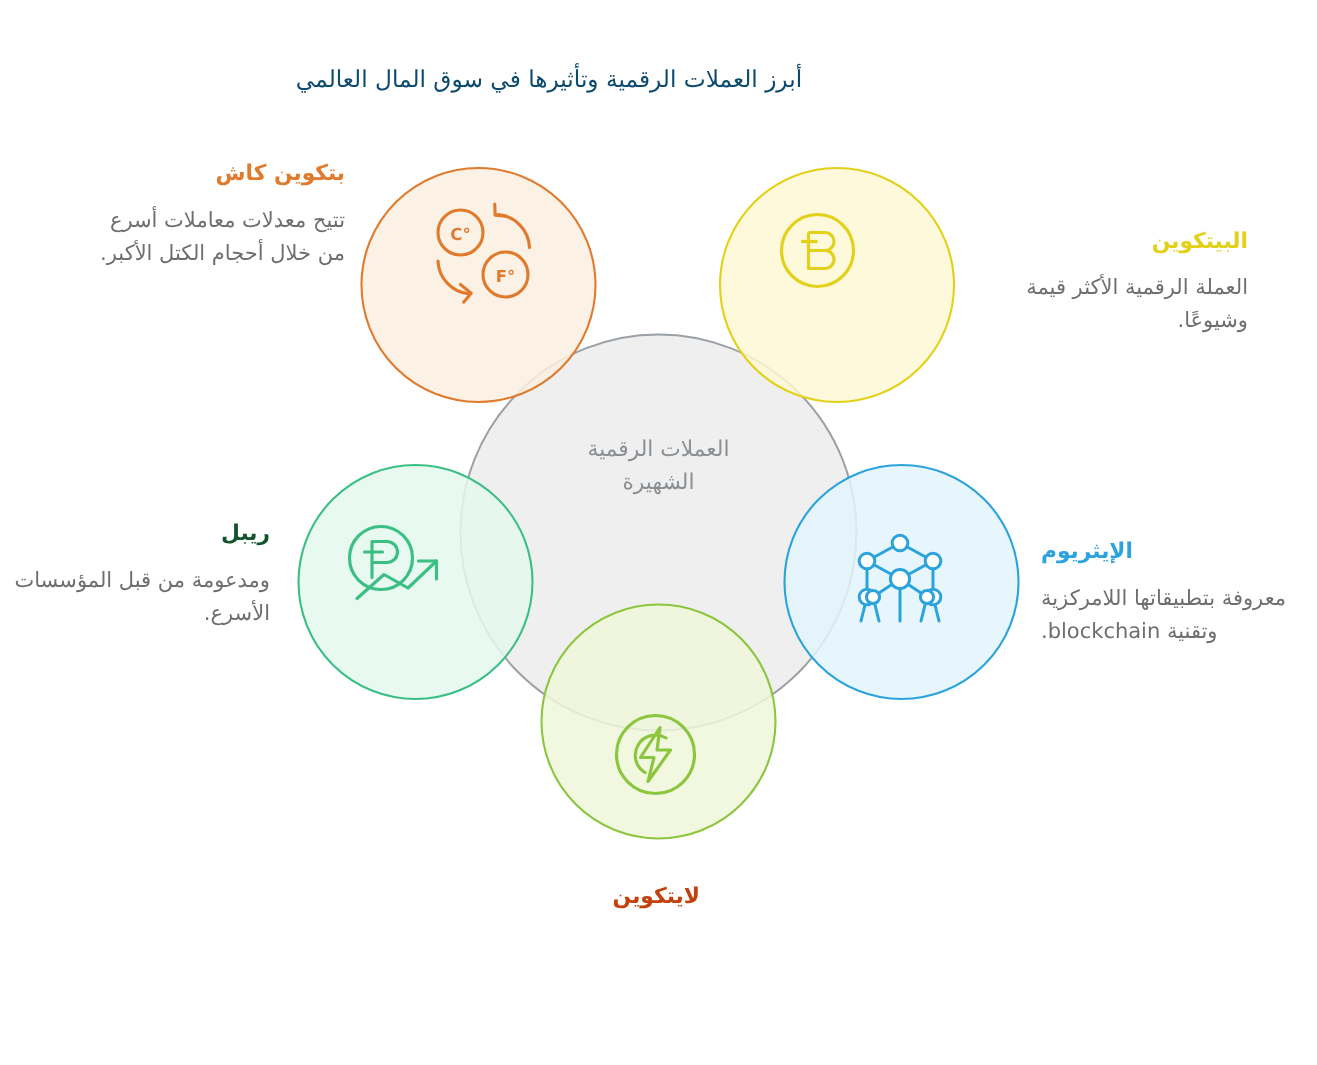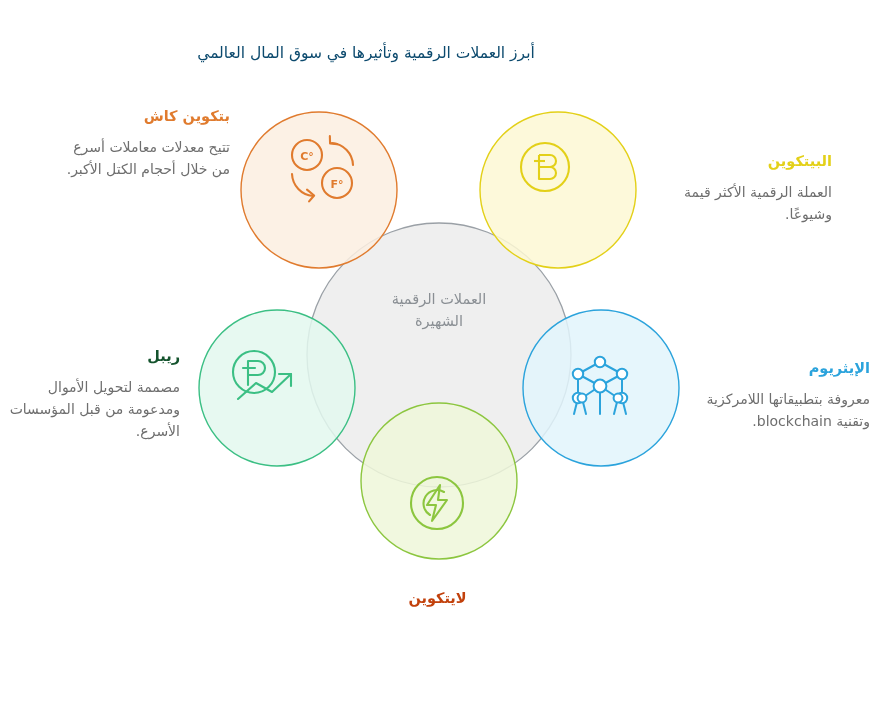--- a/index.html
+++ b/index.html
@@ -68,21 +68,21 @@
     left: 636px;
     width: 196px;
     text-align: right;
     margin-top: 45px;
   }
   
   #label-ethereum {
     top: 360px;
     left: 694px;
     width: 176px;
-    text-align: right;
+    text-align: left;
   }
   
   #label-ripple {
     top: 348px;
     left: 8px;
     width: 172px;
     text-align: right;
   }
   
   #label-litecoin {
@@ -193,21 +193,20 @@
   <div class="label-title" style="color:#2ba3dc">الإيثريوم</div>
   <div class="label-desc">
     <div>معروفة بتطبيقاتها اللامركزية</div>
     <div>وتقنية blockchain.</div>
   </div>
 </div>
 
 <div class="label-block" id="label-ripple">
   <div class="label-title" style="color:#14532d">ريبل</div>
   <div class="label-desc">
-    <div>مصممة لتحويل الأموال</div>
     <div>ومدعومة من قبل المؤسسات</div>
     <div>الأسرع.</div>
   </div>
 </div>
 
 <div class="label-block" id="label-litecoin">
   <div class="label-title" style="color:#c2410c">لايتكوين</div>
 </div>
 
 </body></html>

